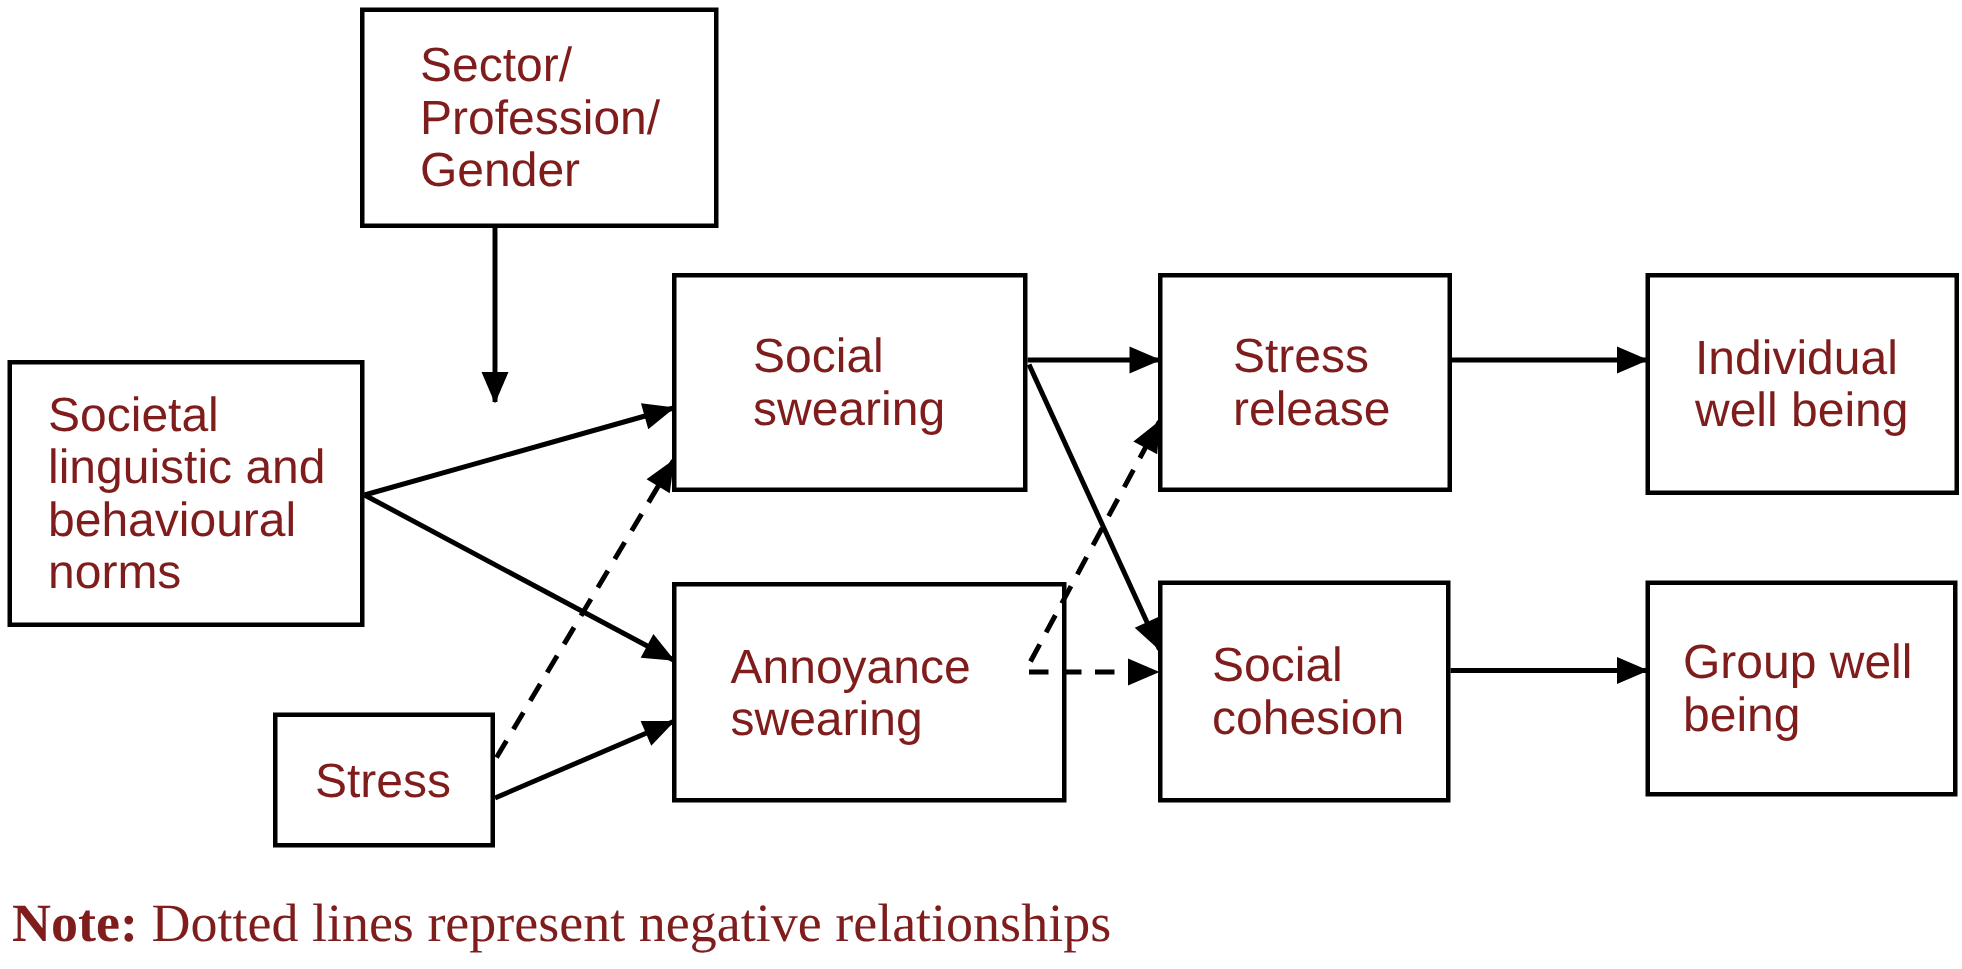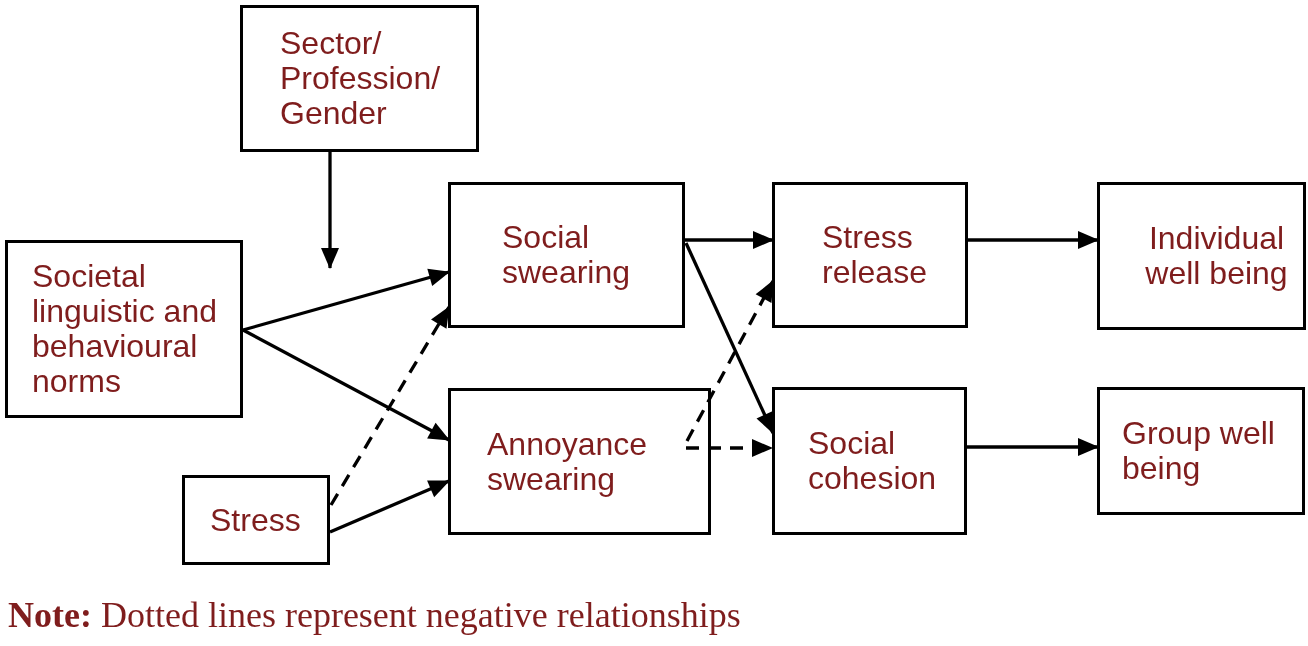--- a/index.html
+++ b/index.html
@@ -65,23 +65,23 @@
 norms</span></div>
       <div class="node" style="left: 182px; top: 475px; width: 148px; height: 90px; padding-left: 25px;"><span>Stress</span></div>
       <div class="node" style="left: 448px; top: 182px; width: 237px; height: 146px; padding-left: 51px;"><span>Social
 swearing</span></div>
       <div class="node" style="left: 448px; top: 388px; width: 263px; height: 147px; padding-left: 36px;"><span>Annoyance
 swearing</span></div>
       <div class="node" style="left: 772px; top: 182px; width: 196px; height: 146px; padding-left: 47px;"><span>Stress
 release</span></div>
       <div class="node" style="left: 772px; top: 387px; width: 195px; height: 148px; padding-left: 33px;"><span>Social
 cohesion</span></div>
-      <div class="node" style="left: 1097px; top: 182px; width: 209px; height: 148px; padding-left: 30px; text-align: center;"><span>Individual
+      <div class="node" style="left: 1097px; top: 182px; width: 209px; height: 148px; padding-left: 30px;"><span>Individual
 well being</span></div>
-      <div class="node" style="left: 1097px; top: 387px; width: 208px; height: 128px; padding-left: 22px;"><span>Group well
+      <div class="node" style="left: 1097px; top: 387px; width: 208px; height: 144px; padding-left: 22px;"><span>Group well
 being</span></div>
     </div>
 
   <svg id="edge-layer" viewBox="0 0 1308 646" xmlns="http://www.w3.org/2000/svg">
     <defs>
       <marker id="arrowhead" markerUnits="userSpaceOnUse" markerWidth="24" markerHeight="20" refX="21" refY="10" orient="auto">
         <path id="arrowhead-path" d="M1,1 L22,10 L1,19 Z" fill="#000000"></path>
       </marker>
     </defs>
   <line x1="330" y1="152" x2="330" y2="268" stroke="#000000" stroke-width="3.3" marker-end="url(#arrowhead)"></line>

